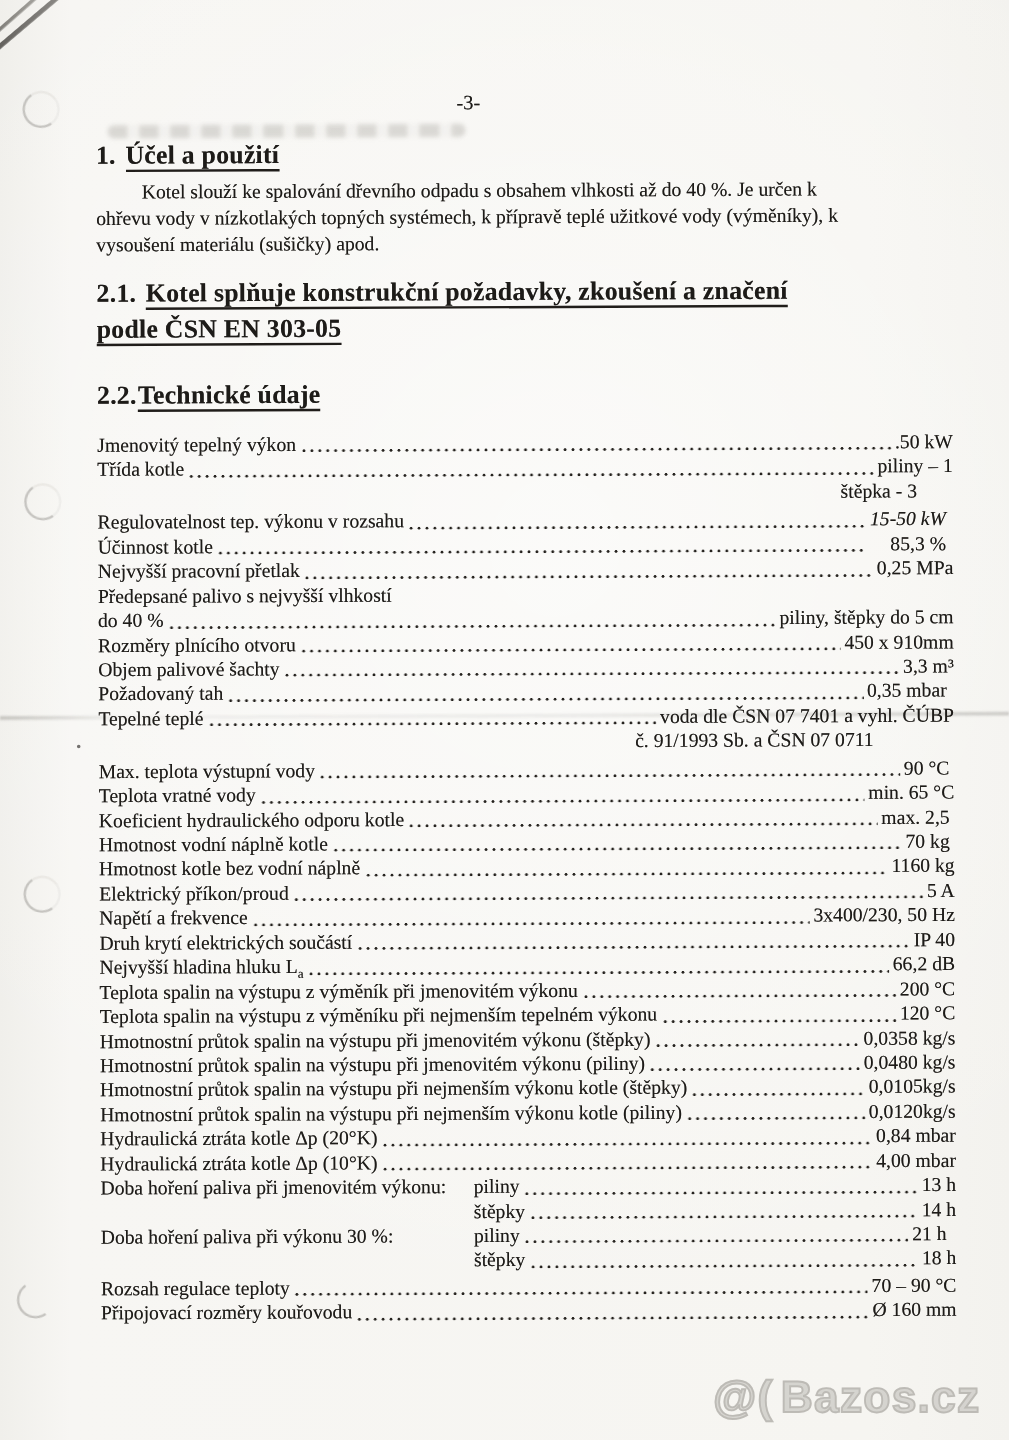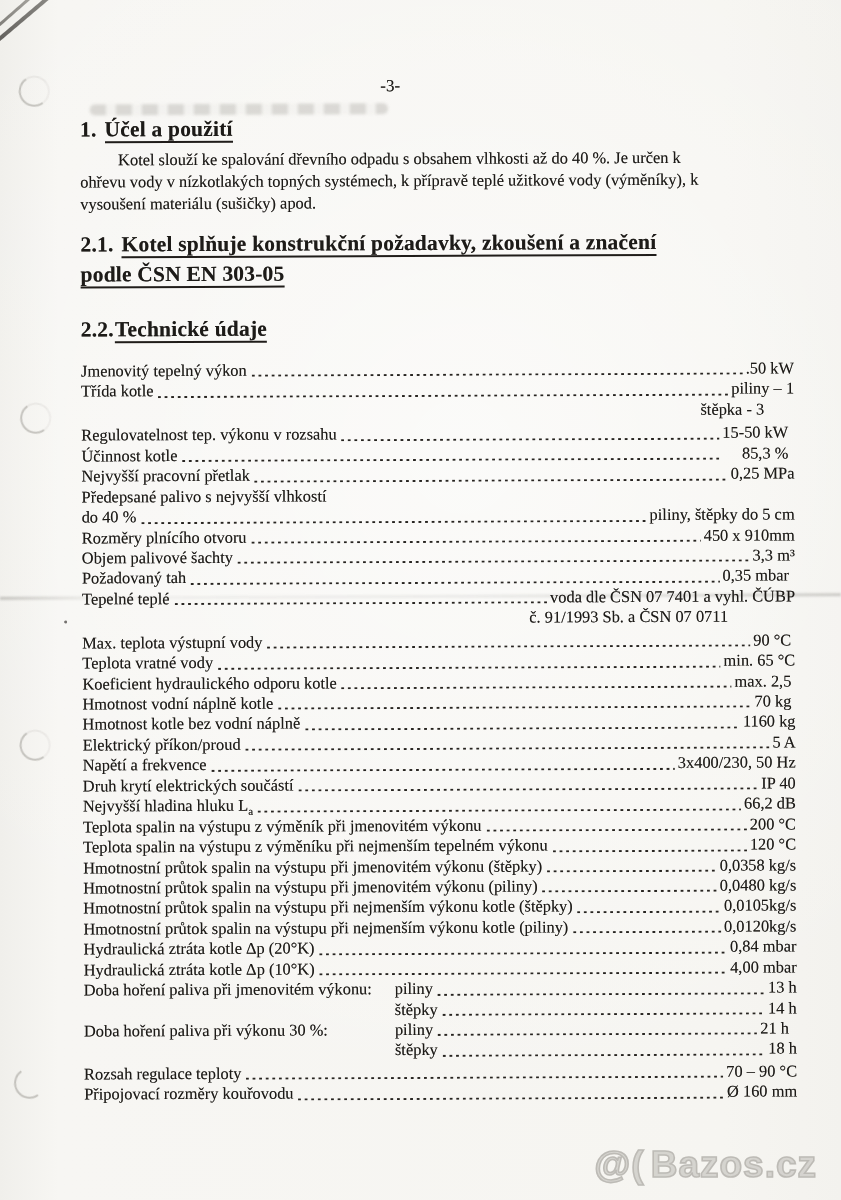--- a/index.html
+++ b/index.html
@@ -116,21 +116,21 @@
   </div>
         <div class="trow nodots">
     <span class="lbl"></span>
 
     <span class="val" style="padding-right: 30px;">štěpka - 3</span>
   </div>
         <div class="trow" style="margin-top: 3px;">
     <span class="lbl">Regulovatelnost tep. výkonu v rozsahu</span>
 
     <span class="dots"></span>
-    <span class="val" style="padding-right: 6px;">15-50 kW</span>
+    <span class="val" style="padding-right: 6px; font-style: italic;">15-50 kW</span>
   </div>
         <div class="trow">
     <span class="lbl">Účinnost kotle</span>
 
     <span class="dots"></span>
     <span class="val" style="padding-right: 6px; margin-left: 20px;">85,3 %</span>
   </div>
         <div class="trow">
     <span class="lbl">Nejvyšší pracovní přetlak</span>
 

